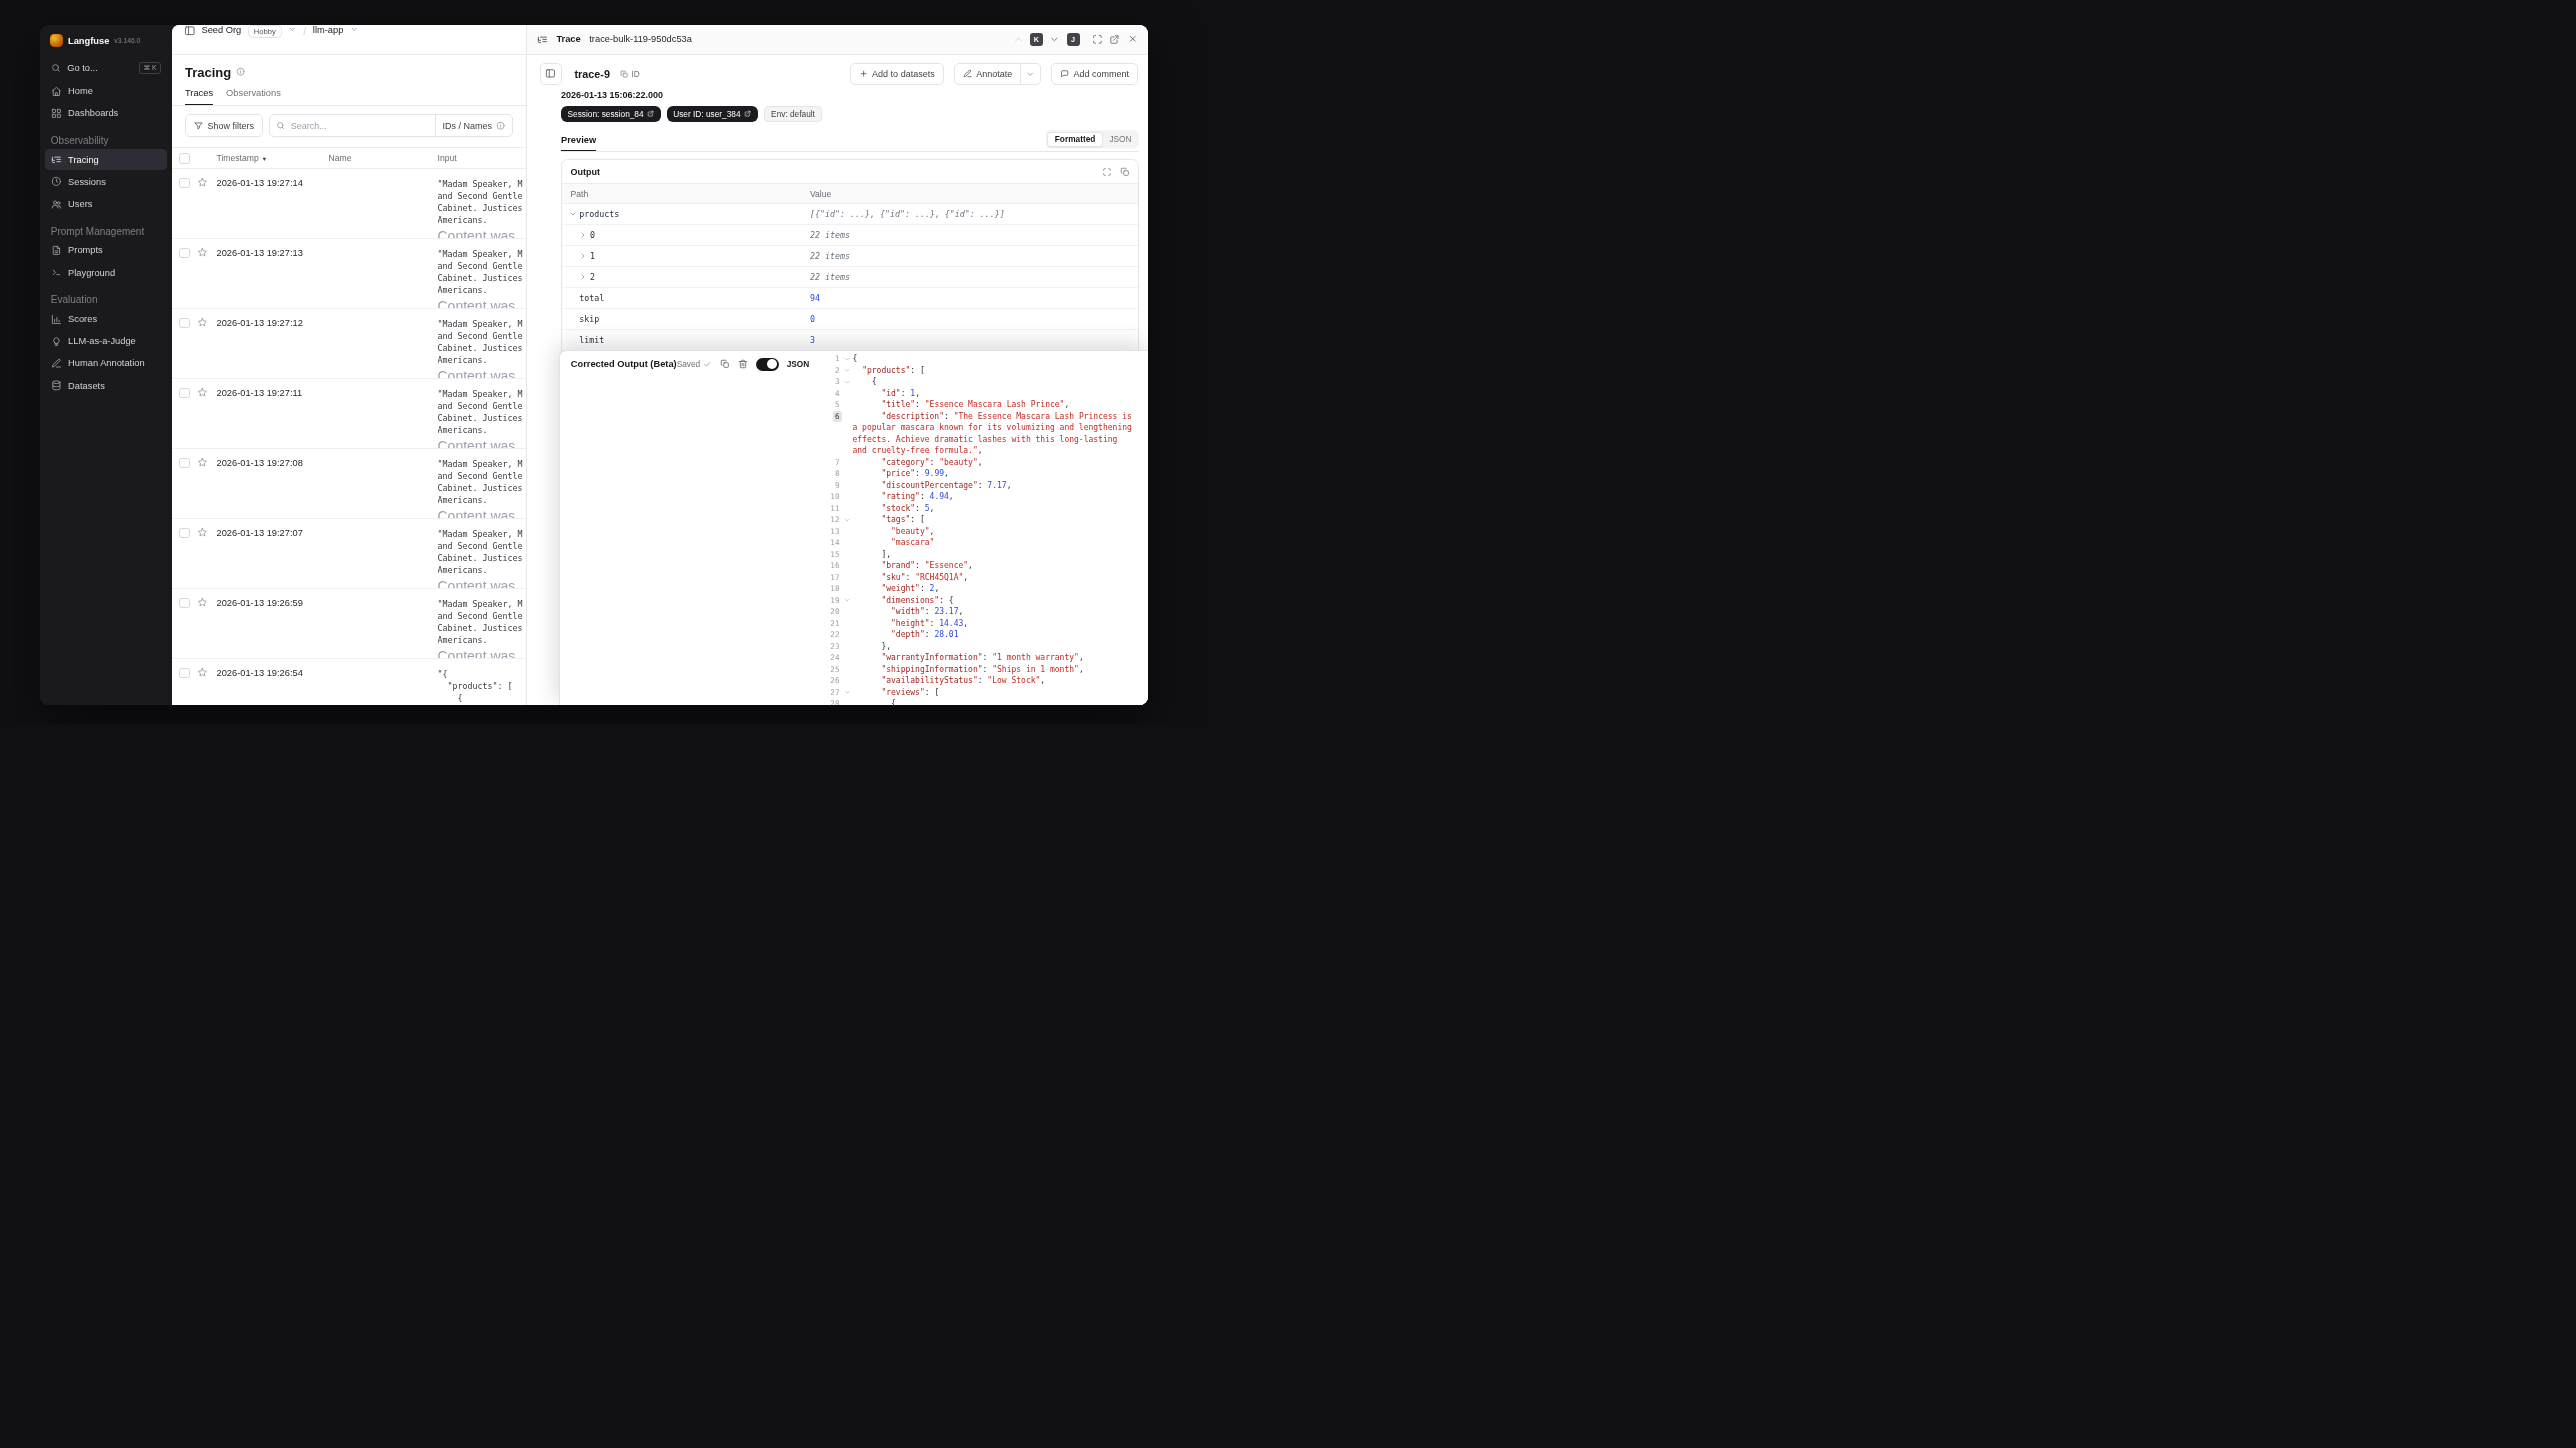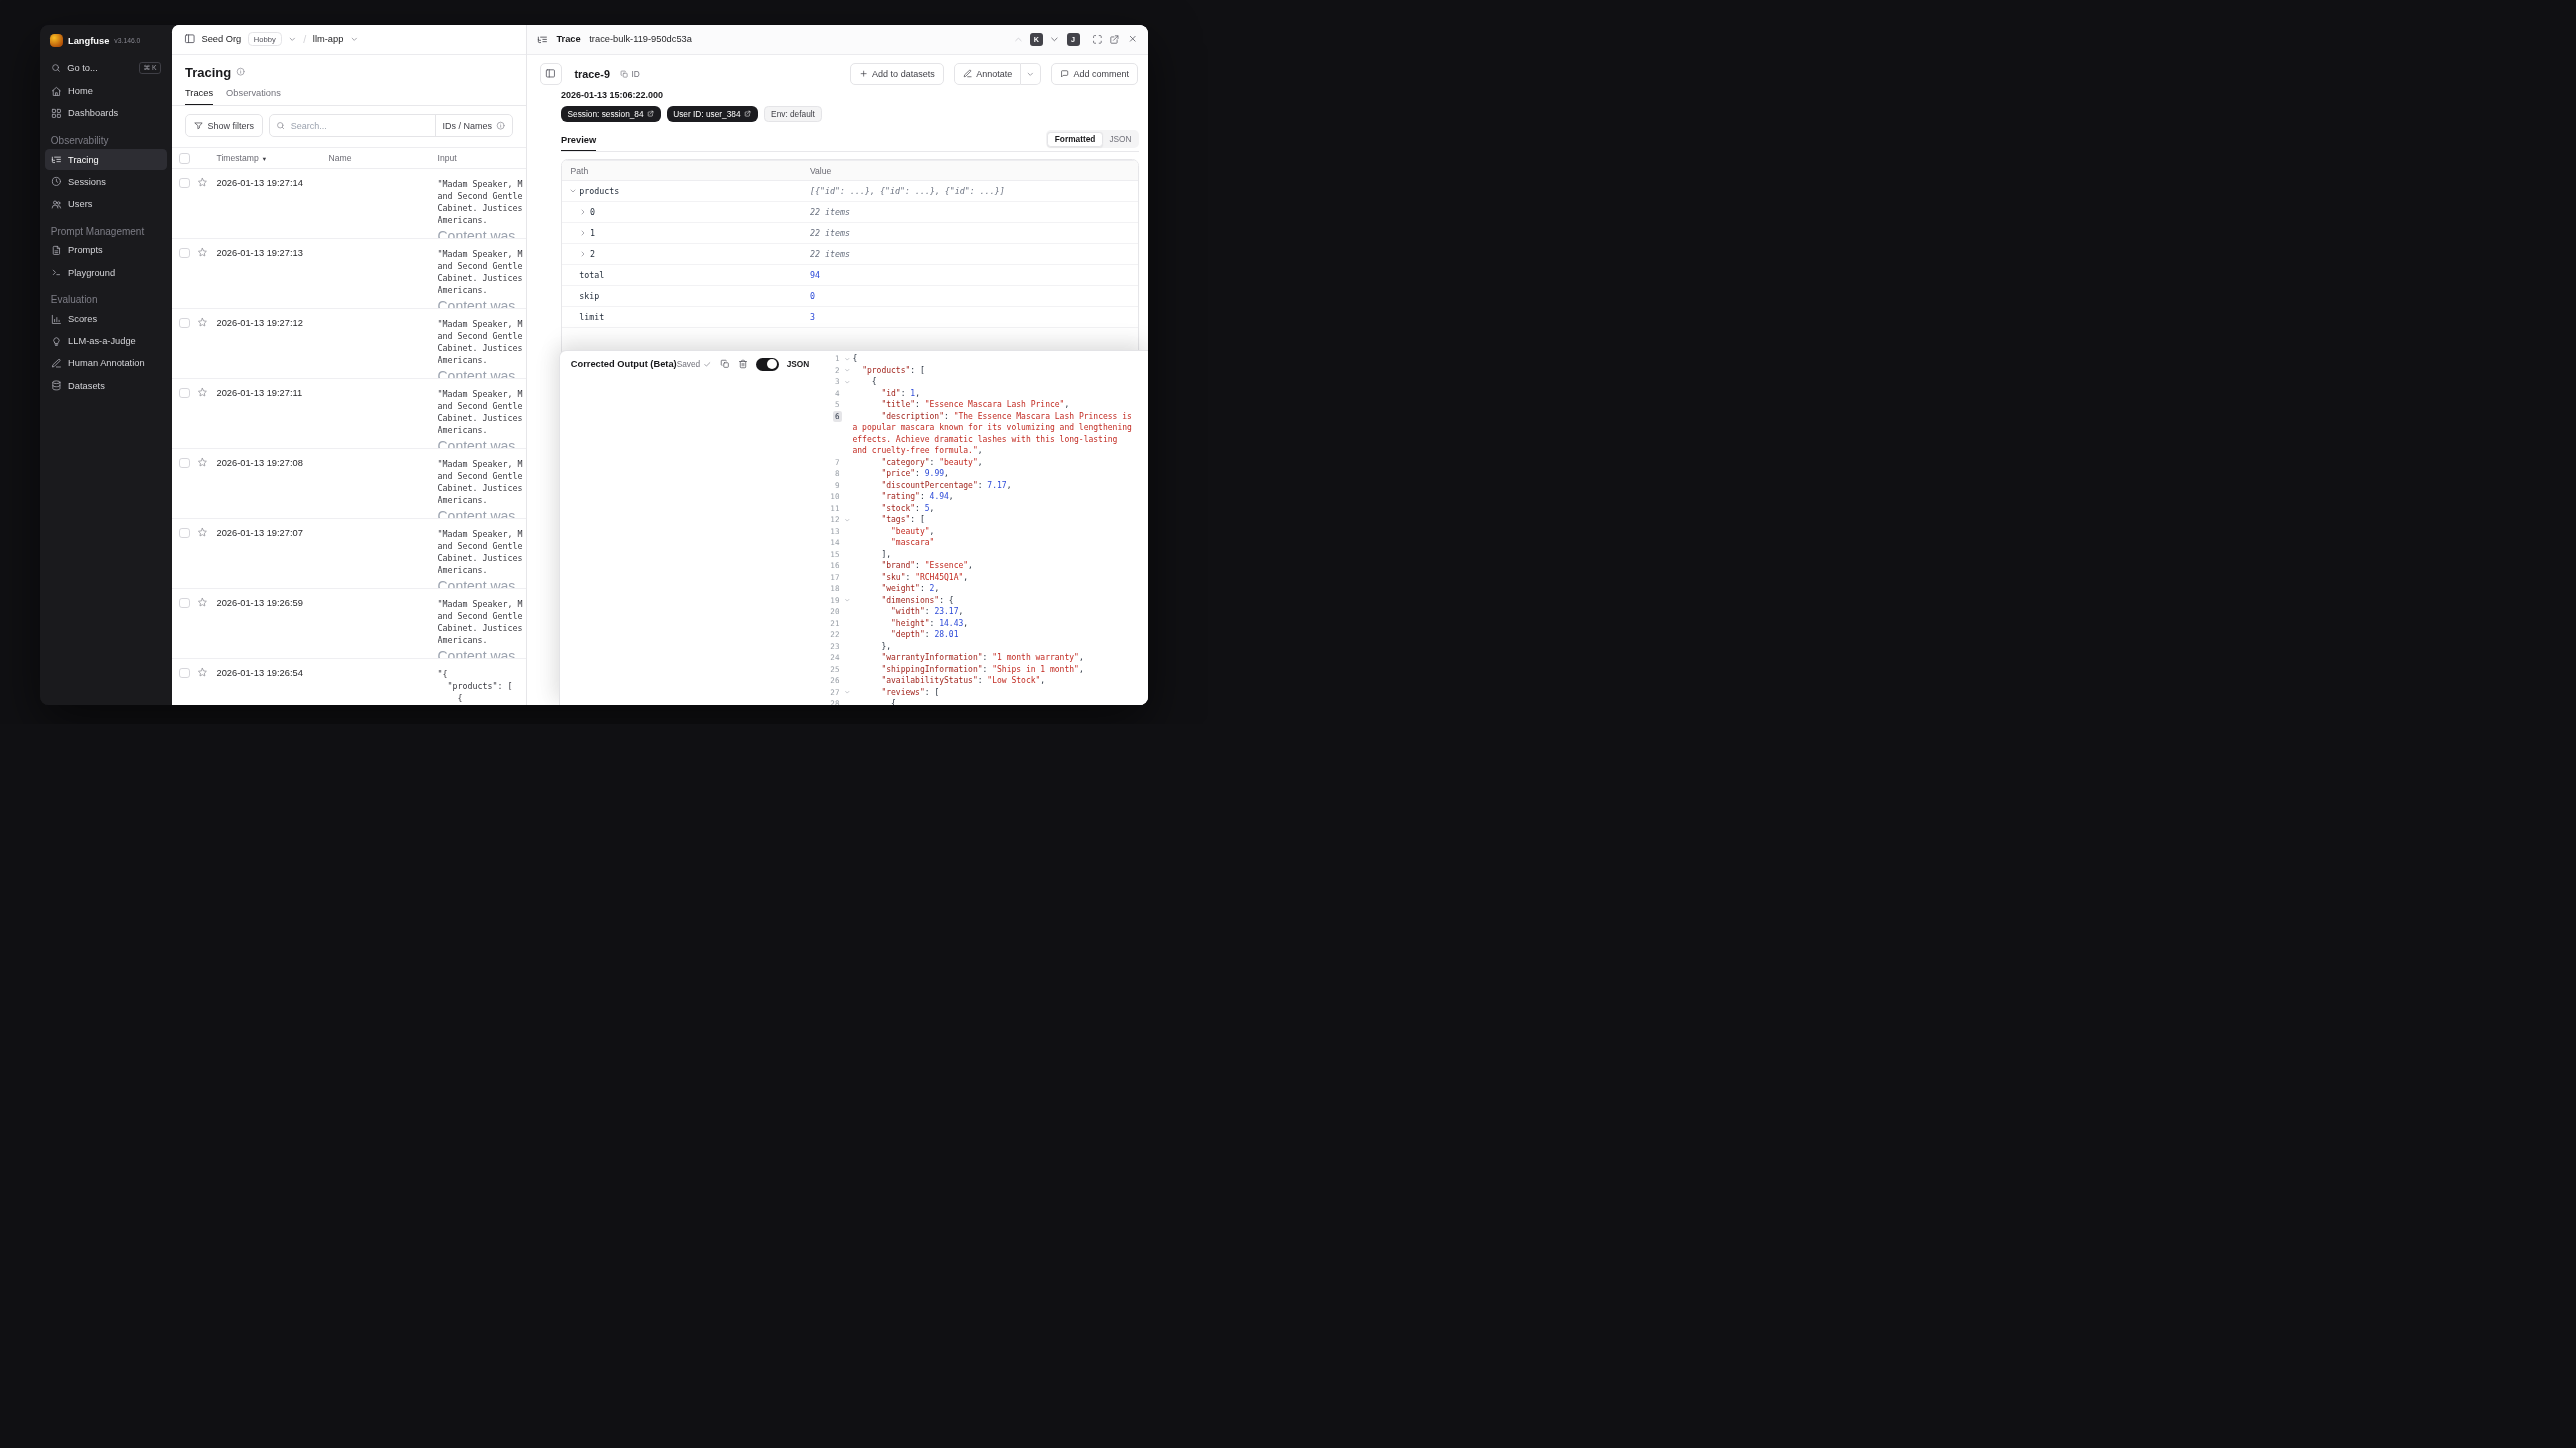--- a/index.html
+++ b/index.html
@@ -17,21 +17,21 @@
 .nav-item{height:21.6px;display:flex;align-items:center;gap:6.5px;padding:0 5.8px;border-radius:4.3px;font-size:9.3px;color:#d4d4d8;cursor:pointer;margin:0.7px 0}
 .nav-item .ic{color:#a7a7b0}
 .nav-item.active{background:#2d2d33;color:#fff}
 .nav-item.active .ic{color:#e4e4e7}
 .kbd{margin-left:auto;border:0.7px solid #3f3f46;border-radius:2.9px;font-size:6.8px;color:#9b9ba3;padding:0.7px 3.6px;line-height:8.6px}
 .nav-sec{font-size:10px;color:#7d7d86;margin:10.8px 5.8px 2.9px}
 
 .content{flex:1;min-width:0;display:flex;background:#fff;border-radius:7.2px 0 0 0;overflow:hidden}
 
 .tpanel{width:355px;flex:none;min-width:0;display:flex;flex-direction:column;border-right:0.7px solid #e6e6e9;background:#fff;overflow:hidden}
-.tp-top{height:30px;flex:none;display:flex;align-items:center;gap:6.5px;padding:0 11.5px;border-bottom:0.7px solid #ebebee;color:#52525b}
+.tp-top{height:30px;flex:none;display:flex;align-items:flex-start;gap:6.5px;padding:0 11.5px;border-bottom:0.7px solid #ebebee;color:#52525b}
 .bc-txt{font-size:9.3px;font-weight:500;color:#1c1c1f;white-space:nowrap}
 .pill{border:0.7px solid #e4e4e7;border-radius:4.3px;font-size:7.6px;color:#52525b;padding:1.1px 5px;white-space:nowrap}
 .bc-sep{color:#d4d4d8;font-size:10.8px}
 .chev-sm{color:#74747d}
 .tp-title-row{display:flex;align-items:center;gap:5px;padding:10px 13px 0;color:#8b8b93}
 .tp-title{font-size:13px;font-weight:700;color:#18181b}
 .tabs{display:flex;gap:13px;padding:8.6px 13px 0;border-bottom:0.7px solid #e8e8eb}
 .tab{font-size:9.3px;font-weight:500;color:#74747d;padding-bottom:5.8px;border-bottom:1.4px solid transparent;cursor:pointer}
 .tab.on{color:#18181b;border-color:#18181b}
 .filters{display:flex;gap:5.8px;padding:8.6px 13px 0;align-items:center}
@@ -615,20 +615,39 @@
               </div>
             </div>
           <div class="d-tabs-row">
             <span class="d-tab">Preview</span>
             <div class="seg">
               <span class="seg-on">Formatted</span>
               <span class="seg-off">JSON</span>
             </div>
           </div>
           <div class="output-box">
+            <div class="ob-head">
+              <span class="ob-title">Output</span>
+              <span class="ob-icons">
+                <span class="ic">
+                    <svg width="10" height="10" viewBox="0 0 24 24" fill="none" stroke="currentColor" stroke-width="1.8" stroke-linecap="round" stroke-linejoin="round">
+                      <path d="M4 8V6a2 2 0 0 1 2-2h2"></path>
+                      <path d="M16 4h2a2 2 0 0 1 2 2v2"></path>
+                      <path d="M20 16v2a2 2 0 0 1-2 2h-2"></path>
+                      <path d="M8 20H6a2 2 0 0 1-2-2v-2"></path>
+                    </svg>
+                  </span>
+                <span class="ic">
+                    <svg width="10" height="10" viewBox="0 0 24 24" fill="none" stroke="currentColor" stroke-width="1.8" stroke-linecap="round" stroke-linejoin="round">
+                      <rect x="9" y="9" width="11" height="11" rx="2"></rect>
+                      <path d="M5 15H4.5A1.5 1.5 0 0 1 3 13.5v-9A1.5 1.5 0 0 1 4.5 3h9A1.5 1.5 0 0 1 15 4.5V5"></path>
+                    </svg>
+                  </span>
+              </span>
+            </div>
             <div class="ob-cols">
               <span class="ob-col-path">Path</span>
               <span>Value</span>
             </div>
             <div class="ob-rows">
                 <div class="orow">
                   <div class="orow-path">
                     <span class="chev">
                       <svg width="8" height="8" viewBox="0 0 24 24" fill="none" stroke="currentColor" stroke-width="1.8" stroke-linecap="round" stroke-linejoin="round">
                         <path d="m6 9 6 6 6-6"></path>

